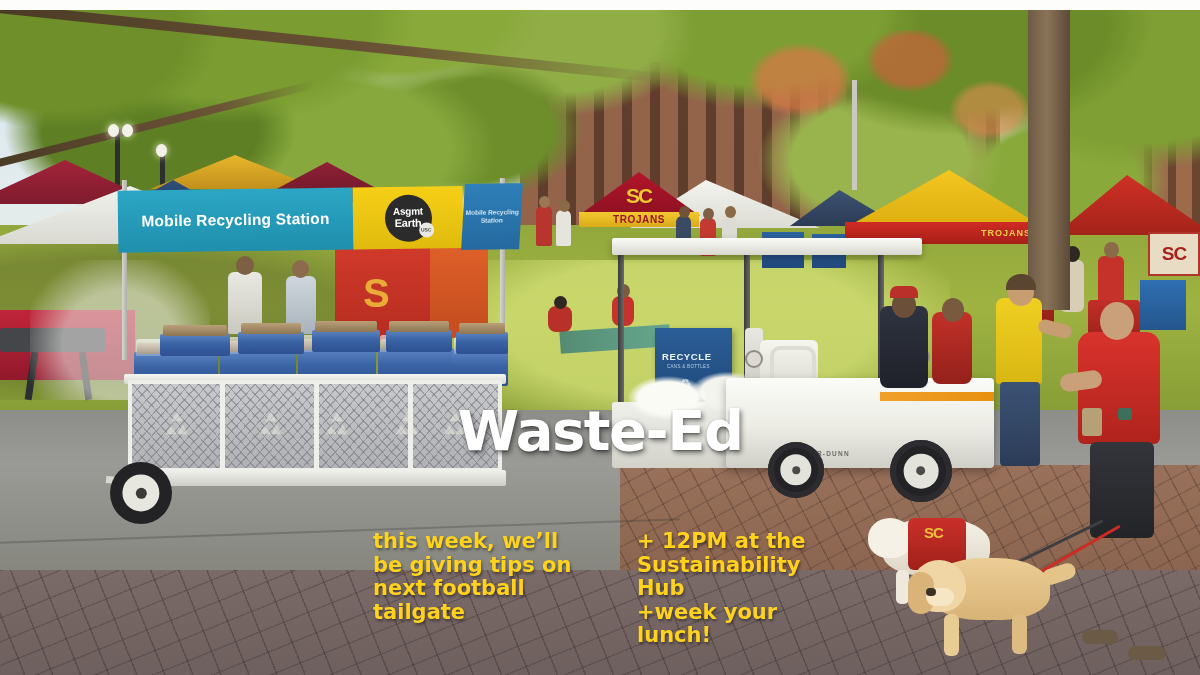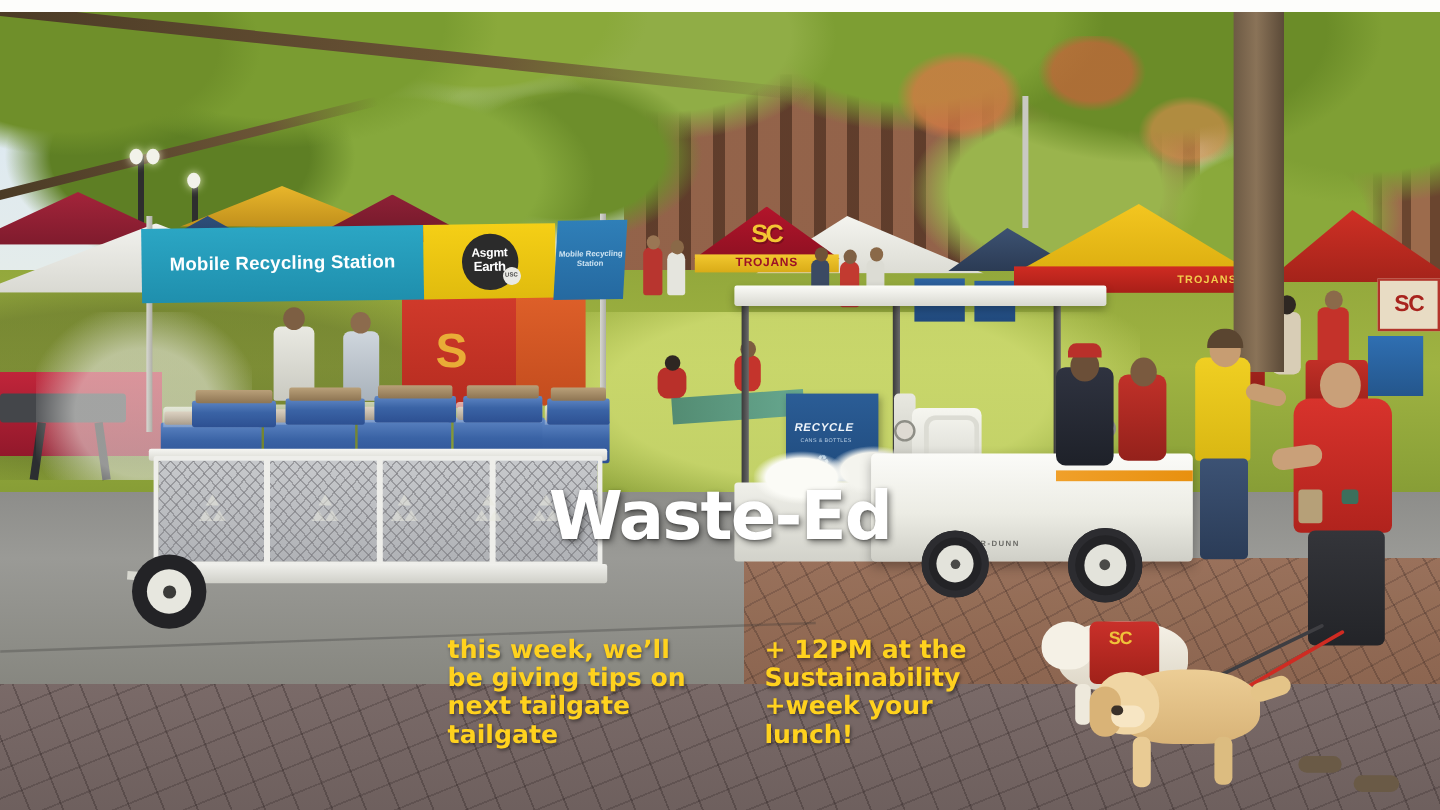--- a/index.html
+++ b/index.html
@@ -236,21 +236,21 @@
   
   .bgtent { position:absolute; clip-path:polygon(0% 100%, 50% 0%, 100% 100%); }
 
   
   .recycle-bin {
     position:absolute; left:655px; top:318px; width:77px; height:73px;
     background:linear-gradient(180deg,#2b5d96,#1f4a7c);
     box-shadow:2px 3px 6px rgba(0,0,0,.3);
   }
   .recycle-bin .lbl {
-    position:absolute; left:7px; top:23px; color:#eef4fa; font-size:9.5px; font-weight:bold; letter-spacing:.6px;font-style:italic;
+    position:absolute; left:7px; top:23px; color:#eef4fa; font-size:9.5px; font-weight:bold; letter-spacing:.6px;
   }
   .recycle-bin .sub { position:absolute; left:12px; top:36px; color:#b9d0e6; font-size:4.5px; letter-spacing:.3px; }
   .recycle-bin .tri { position:absolute; left:24px; top:48px; color:#9fc0dd; font-size:14px; }
   .recycle-bin-2 {
     position:absolute; left:762px; top:222px; width:42px; height:36px;
     background:linear-gradient(180deg,#2e63a0,#21497c);
   }
   .recycle-bin-3 {
     position:absolute; left:812px; top:224px; width:34px; height:34px;
     background:linear-gradient(180deg,#2e63a0,#21497c);
@@ -662,26 +662,27 @@
   <div class="overlay">
 
     <div class="headline">
       <span class="l1">Waste-Ed</span>
     </div>
 
     <div class="subcols">
       <div class="subcol left">
         <span>this week, we’ll</span>
         <span>be giving tips on</span>
-        <span>next tailgate</span>
+        <span>next football</span>
         <span>tailgate</span>
       </div>
       <div class="subcol right">
         <span>+ 12PM at the</span>
         <span>Sustainability</span>
+        <span>Hub</span>
         <span>+week your</span>
         <span>lunch!</span>
       </div>
     </div>
 
   </div>
 
 </div>
 
 </body></html>

